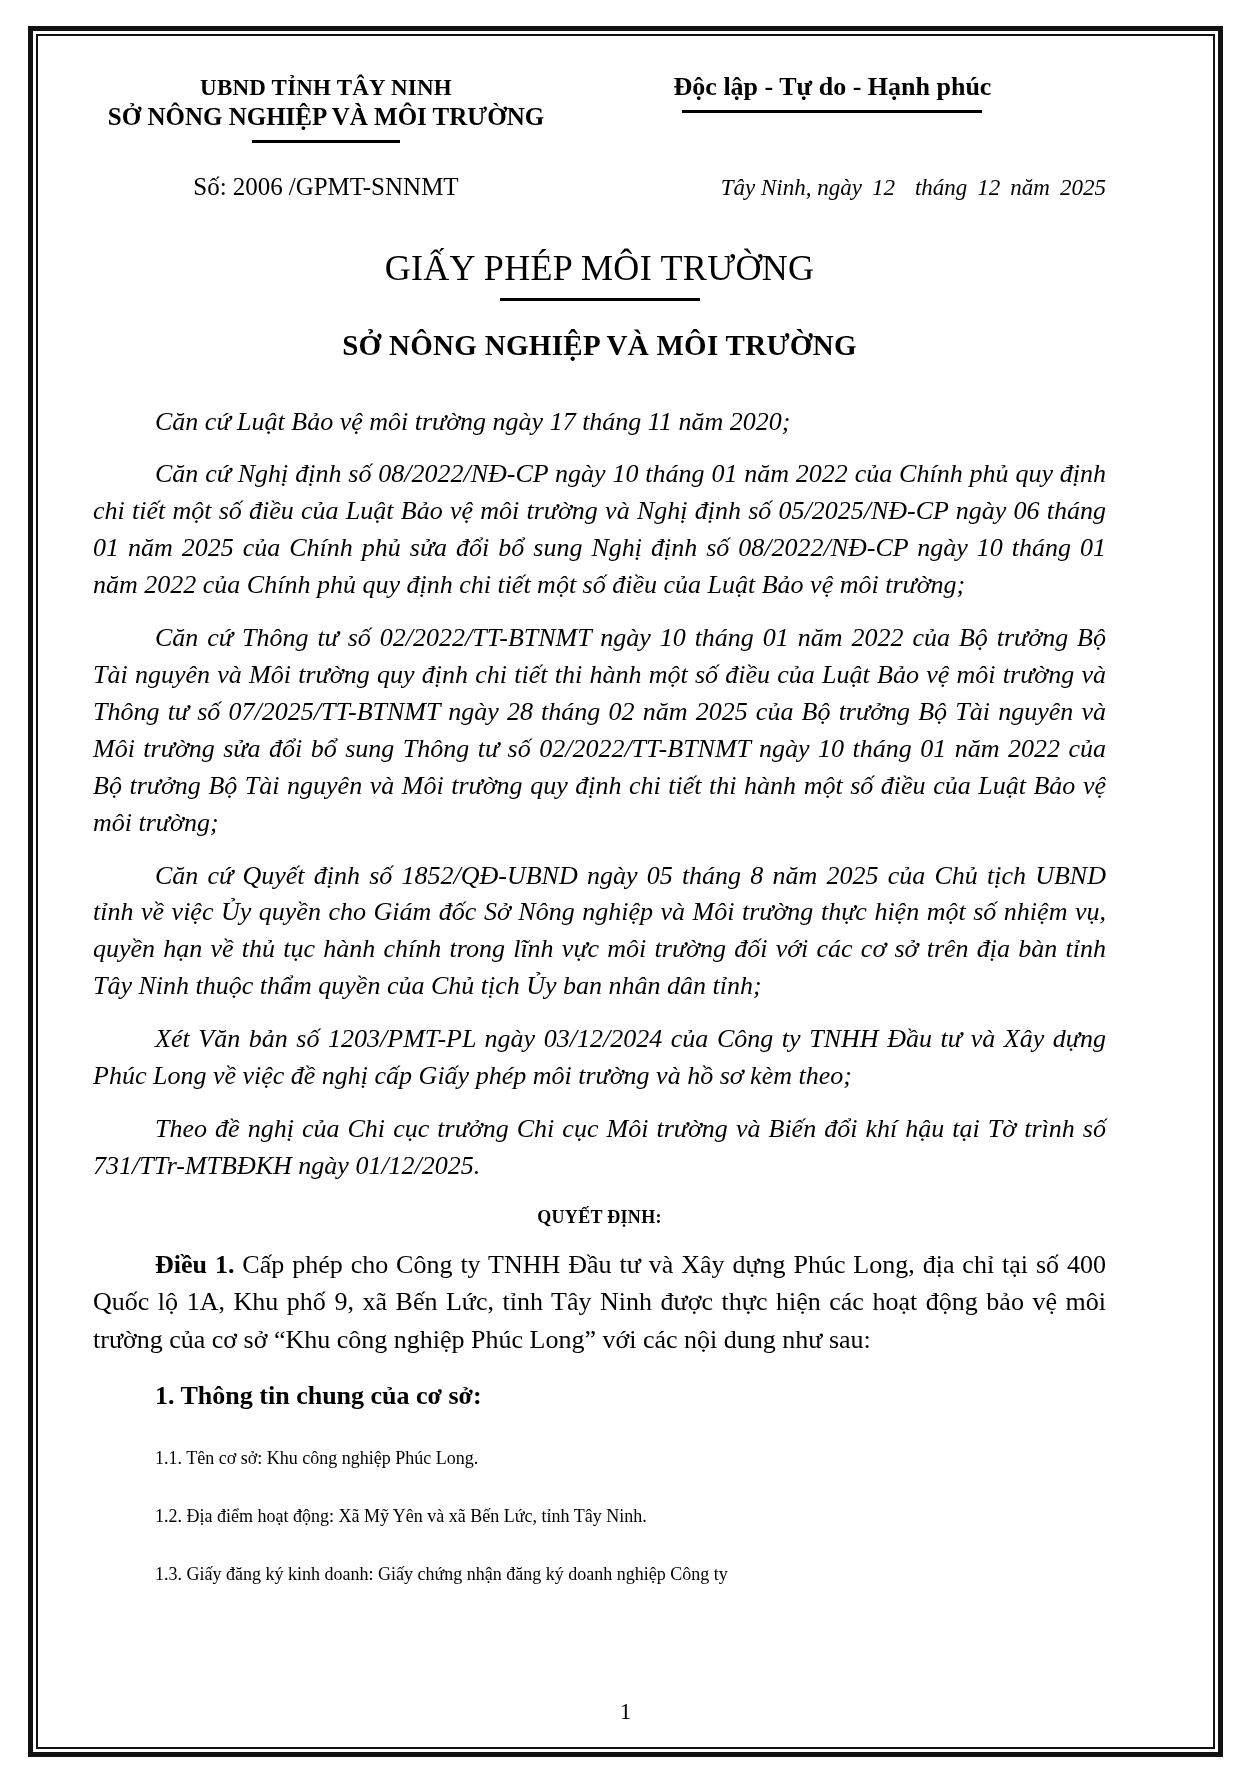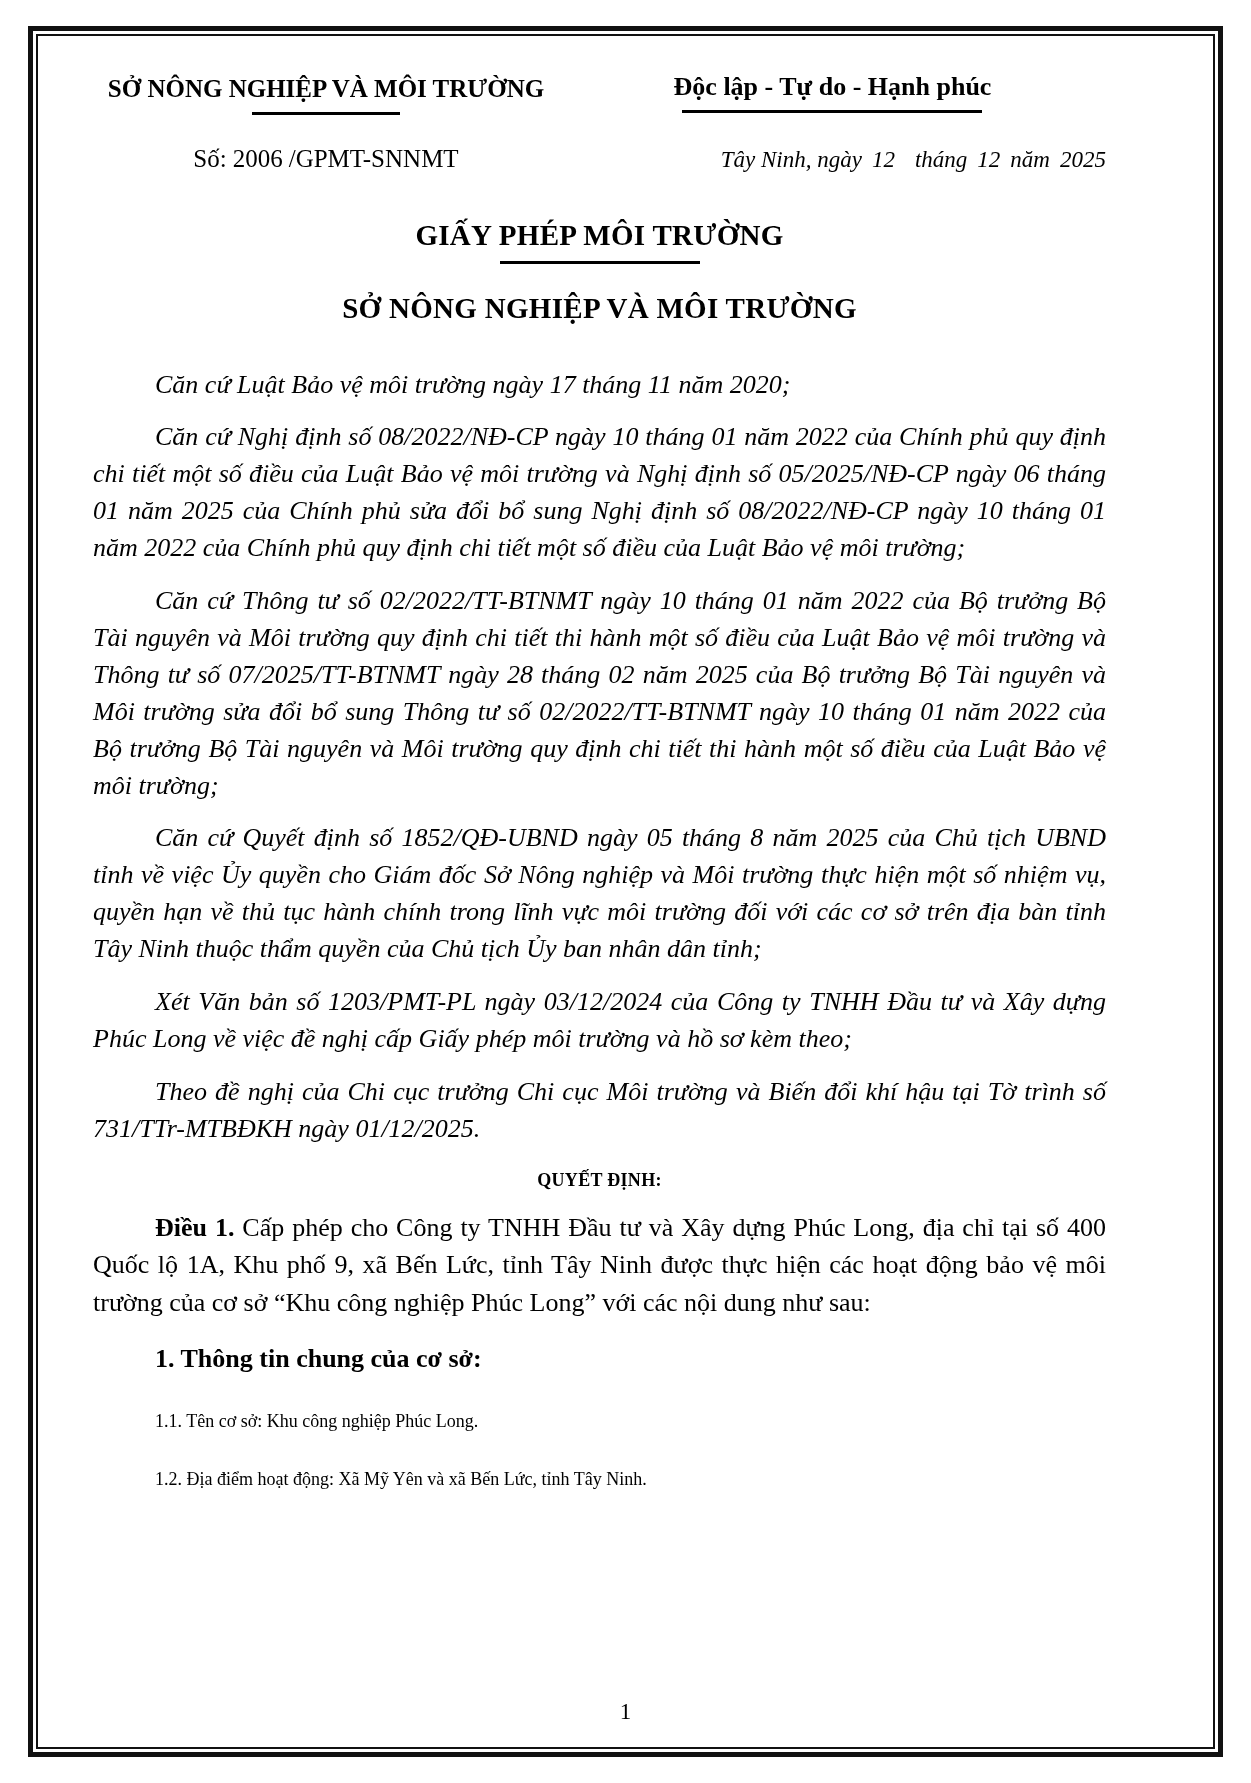--- a/index.html
+++ b/index.html
@@ -119,22 +119,22 @@
     width: 54%;
     text-align: right;
     font-size: 23px;
     font-style: italic;
   }
   .date-cell .sp { display: inline-block; width: 10px; }
 
   
   .title-main {
     text-align: center;
-    font-size: 29px;
-    font-weight: bold;
+    font-size: 36px;
+    font-weight: normal;
     margin-top: 46px;
     letter-spacing: .3px;
   }
   .title-rule {
     width: 200px;
     height: 0;
     border-top: 3px solid #000;
     margin: 9px auto 0 auto;
   }
   .title-sub {
@@ -200,20 +200,21 @@
 
 <div class="page">
 
   <div class="frame-outer"></div>
   <div class="frame-inner"></div>
 
   <div class="content">
 
     <div class="doc-header">
       <div class="hdr-left">
+        <div class="hdr-line1">UBND TỈNH TÂY NINH</div>
         <div class="hdr-line2">SỞ NÔNG NGHIỆP VÀ MÔI TRƯỜNG</div>
         <div class="rule-short"></div>
       </div>
       <div class="hdr-right">
         <div class="nat-line2">Độc lập - Tự do - Hạnh phúc</div>
         <div class="rule-mid"></div>
       </div>
     </div>
 
     <div class="numdate">
@@ -237,18 +238,19 @@
     <div class="para">Theo đề nghị của Chi cục trưởng Chi cục Môi trường và Biến đổi khí hậu tại Tờ trình số 731/TTr-MTBĐKH ngày 01/12/2025.</div>
 
     <div class="decide-head">QUYẾT ĐỊNH:</div>
 
     <div class="article"><b>Điều 1.</b><span> Cấp phép cho Công ty TNHH Đầu tư và Xây dựng Phúc Long, địa chỉ tại số 400 Quốc lộ 1A, Khu phố 9, xã Bến Lức, tỉnh Tây Ninh được thực hiện các hoạt động bảo vệ môi trường của cơ sở “Khu công nghiệp Phúc Long” với các nội dung như sau:</span></div>
 
     <div class="section-head">1. Thông tin chung của cơ sở:</div>
 
     <div class="subitem">1.1. Tên cơ sở: Khu công nghiệp Phúc Long.</div>
     <div class="subitem">1.2. Địa điểm hoạt động: Xã Mỹ Yên và xã Bến Lức, tỉnh Tây Ninh.</div>
+    <div class="subitem">1.3. Giấy đăng ký kinh doanh: Giấy chứng nhận đăng ký doanh nghiệp Công ty</div>
 
   </div>
 
   <div class="page-number">1</div>
 
 </div>
 
 </body></html>

